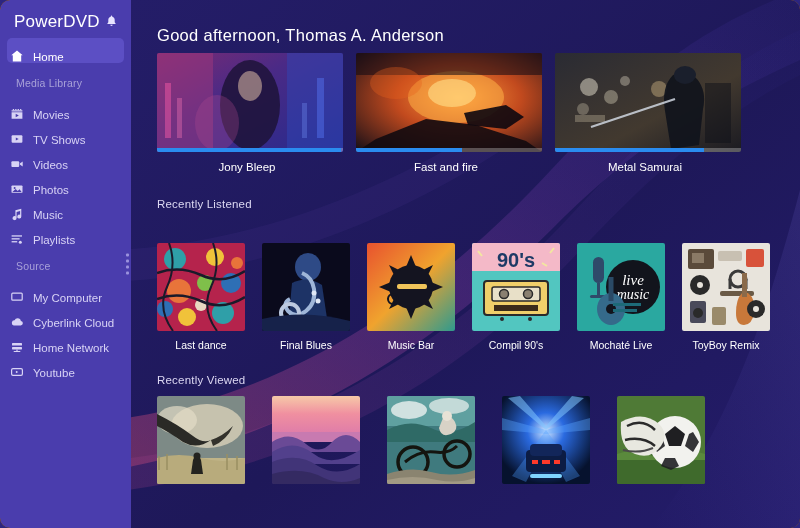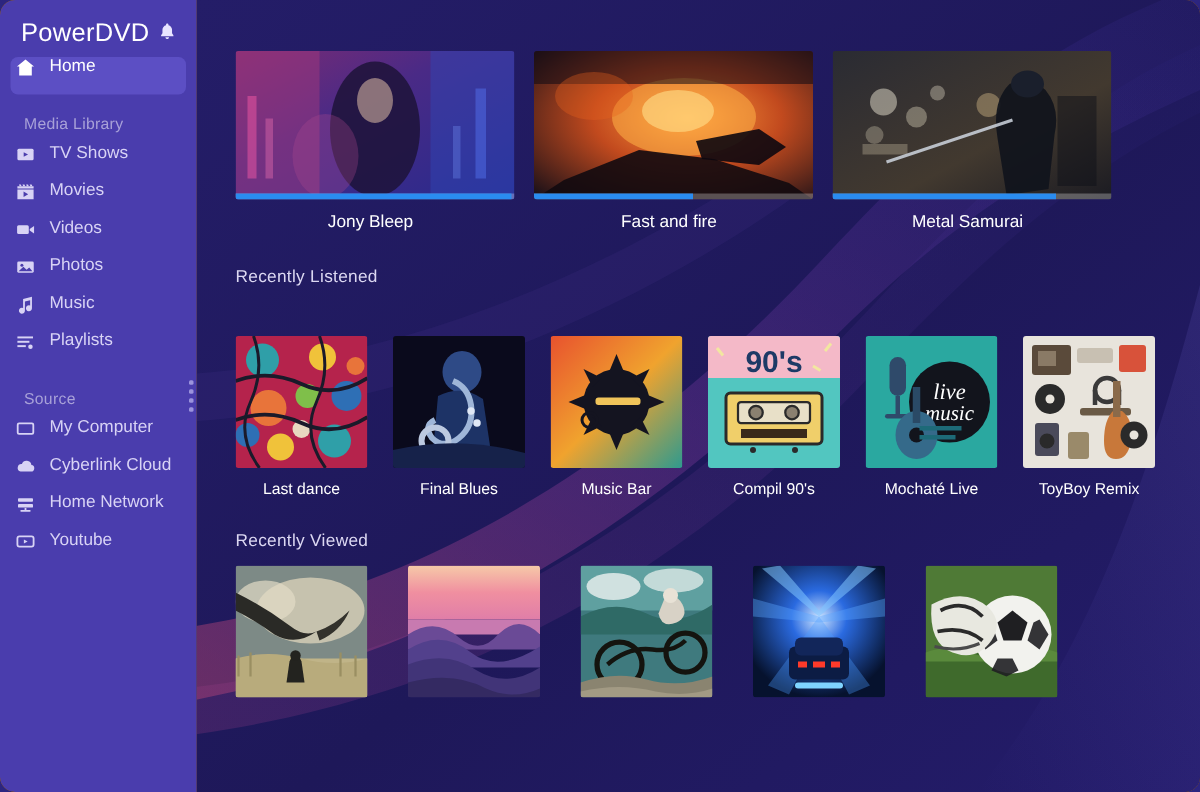--- a/index.html
+++ b/index.html
@@ -31,21 +31,21 @@
   .brand-row {
     display: flex; align-items: center; gap: 6px;
     padding: 4px 0 6px 14px;
   }
   .brand-title {
     color: #ffffff; font-size: 17px; letter-spacing: .2px;
   }
   .bell { color: #e8e4ff; font-size: 10px; line-height: 1; }
 
   .nav-item {
-    display: flex; align-items: flex-start; gap: 9px;
+    display: flex; align-items: flex-end; gap: 9px;
     height: 25px;
     margin: 0 7px;
     padding-left: 3px;
     border-radius: 5px;
     color: #d8d3f5;
     font-size: 11.5px;
     white-space: nowrap;
   }
   .nav-item.active {
     background: #5c4fc4;
@@ -160,37 +160,37 @@
         </svg>
       </span>
       <span>Home</span>
     </div>
 
     <div class="group-label">Media Library</div>
 
     <div class="nav-item">
       <span class="ico">
         <svg width="14" height="14" viewBox="0 0 14 14" fill="#d8d3f5">
-          <rect x="1.6" y="3.2" width="10.8" height="7.6" rx="1"></rect>
-          <path d="M5.8 5.5v3l2.9-1.5z" fill="#4a3dad"></path>
-        </svg>
-      </span>
-      <span>TV Shows</span>
-    </div>
-
-    <div class="nav-item">
-      <span class="ico">
-        <svg width="14" height="14" viewBox="0 0 14 14" fill="#d8d3f5">
           <path d="M1.6 3.2h10.8v1.4H1.6z"></path>
           <path d="M2.6 2.0h1.3l.5 1.2H3.1zM5.0 2.0h1.3l.5 1.2H5.5zM7.4 2.0h1.3l.5 1.2H7.9zM9.8 2.0h1.3l.5 1.2H10.3z"></path>
           <path d="M1.6 5.3h10.8v6.5H1.6z"></path>
           <path d="M5.7 6.7v3.6l3.1-1.8z" fill="#4a3dad"></path>
         </svg>
       </span>
       <span>Movies</span>
+    </div>
+
+    <div class="nav-item">
+      <span class="ico">
+        <svg width="14" height="14" viewBox="0 0 14 14" fill="#d8d3f5">
+          <rect x="1.6" y="3.2" width="10.8" height="7.6" rx="1"></rect>
+          <path d="M5.8 5.5v3l2.9-1.5z" fill="#4a3dad"></path>
+        </svg>
+      </span>
+      <span>TV Shows</span>
     </div>
 
     <div class="nav-item">
       <span class="ico">
         <svg width="14" height="14" viewBox="0 0 14 14" fill="#d8d3f5">
           <rect x="1.4" y="4.2" width="7.8" height="5.8" rx="1"></rect>
           <path d="M9.8 6.6 12.7 4.6v5l-2.9-2z"></path>
         </svg>
       </span>
       <span>Videos</span>
@@ -303,20 +303,21 @@
       </defs>
       <rect width="669" height="528" fill="url(#bgg)"></rect>
       <path d="M-20 420 C 150 400 300 300 420 170 C 500 85 560 30 669 -10 L669 60 C 560 110 500 150 420 230 C 300 350 160 440 -20 470 Z" fill="url(#swoosh)" opacity="0.55"></path>
       <path d="M-20 460 C 160 445 320 345 440 215 C 520 130 580 70 669 30 L669 75 C 580 120 520 175 440 260 C 320 385 170 470 -20 492 Z" fill="url(#swoosh2)" opacity="0.45"></path>
       <path d="M520 528 C 600 430 640 300 669 190 L669 528 Z" fill="url(#glowtr)" opacity="0.5"></path>
       <path d="M-20 250 C 120 245 260 190 380 110 L400 130 C 280 215 130 275 -20 282 Z" fill="#5b3fa8" opacity="0.12"></path>
     </svg>
 
     <div id="content">
 
+      <div class="greeting">Good afternoon, Thomas A. Anderson</div>
 
 
       <div class="cw-row">
 
         <div class="cw-card">
           <div class="cw-thumb">
             <div class="art">
               <svg viewBox="0 0 186 99" preserveAspectRatio="none">
                 <defs>
                   <linearGradient id="jb" x1="0" y1="0" x2="1" y2="1">

